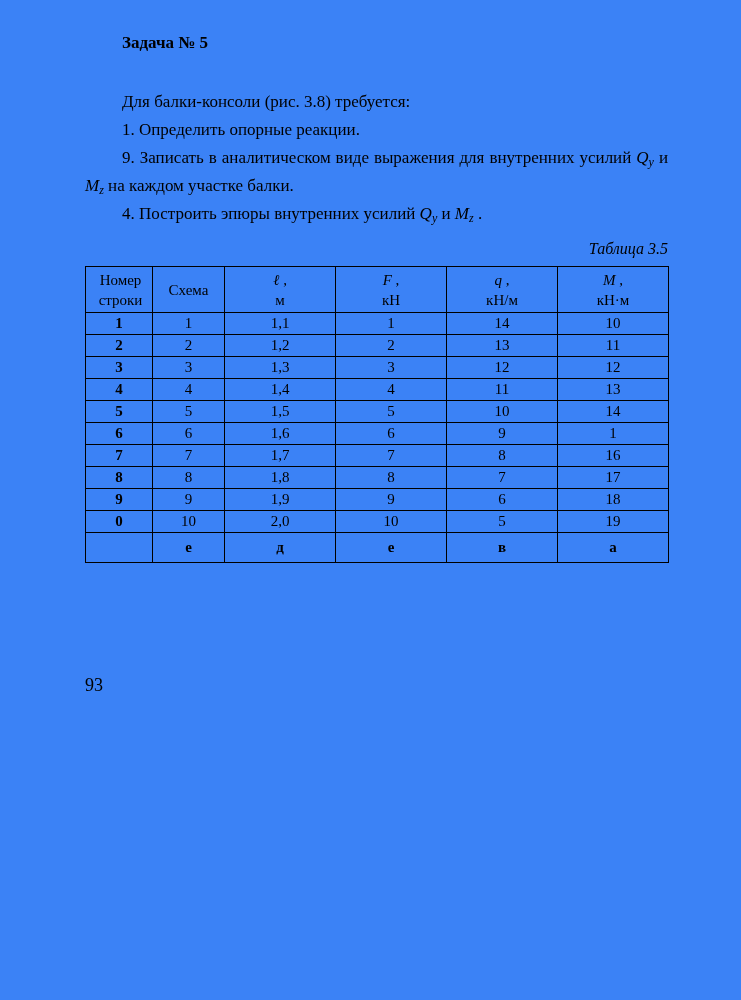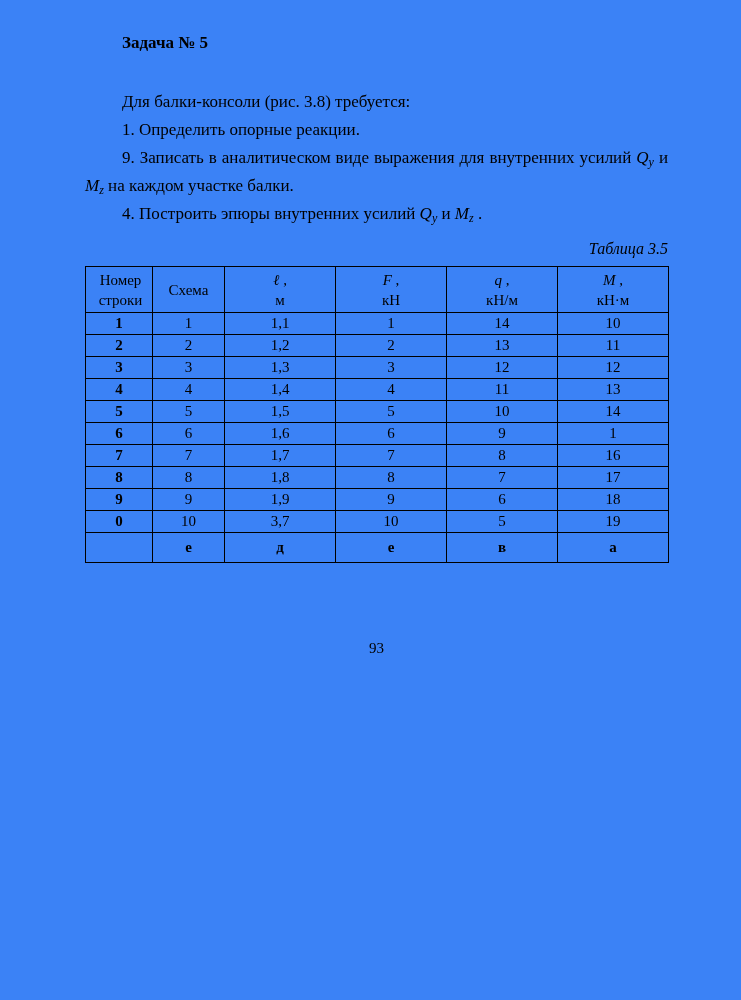--- a/index.html
+++ b/index.html
@@ -59,23 +59,23 @@
     font-weight: normal;
     height: 46px;
     line-height: 20px;
   }
   table.data-table th.left { text-align: center; padding-left: 5px; }
   table.data-table td { height: 22px; line-height: 19px; }
   table.data-table td.bold { font-weight: bold; }
   table.data-table tr.footer-row td { height: 30px; font-weight: bold; }
   .page-number {
     width: 583px;
-    text-align: center;
-    font-size: 15px;
-    margin-top: 77px;
+    text-align: left;
+    font-size: 18px;
+    margin-top: 112px;
   }
 </style>
 </head>
 <body>
 
 <div class="page">
 
   <h1 class="title">Задача № 5</h1>
 
   <div class="body-text" id="paragraphs">
@@ -175,21 +175,21 @@
           <td class="bold">9</td>
           <td>9</td>
           <td>1,9</td>
           <td>9</td>
           <td>6</td>
           <td>18</td>
         </tr>
         <tr>
           <td class="bold">0</td>
           <td>10</td>
-          <td>3,7</td>
+          <td>2,0</td>
           <td>10</td>
           <td>5</td>
           <td>19</td>
         </tr>
         <tr class="footer-row">
           <td></td>
           <td>е</td>
           <td>д</td>
           <td>е</td>
           <td>в</td>

